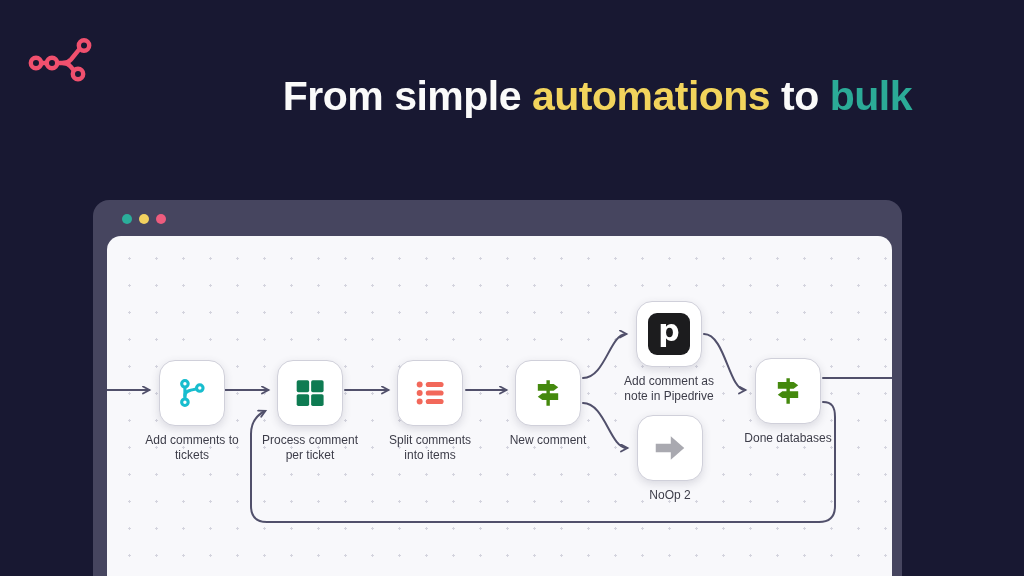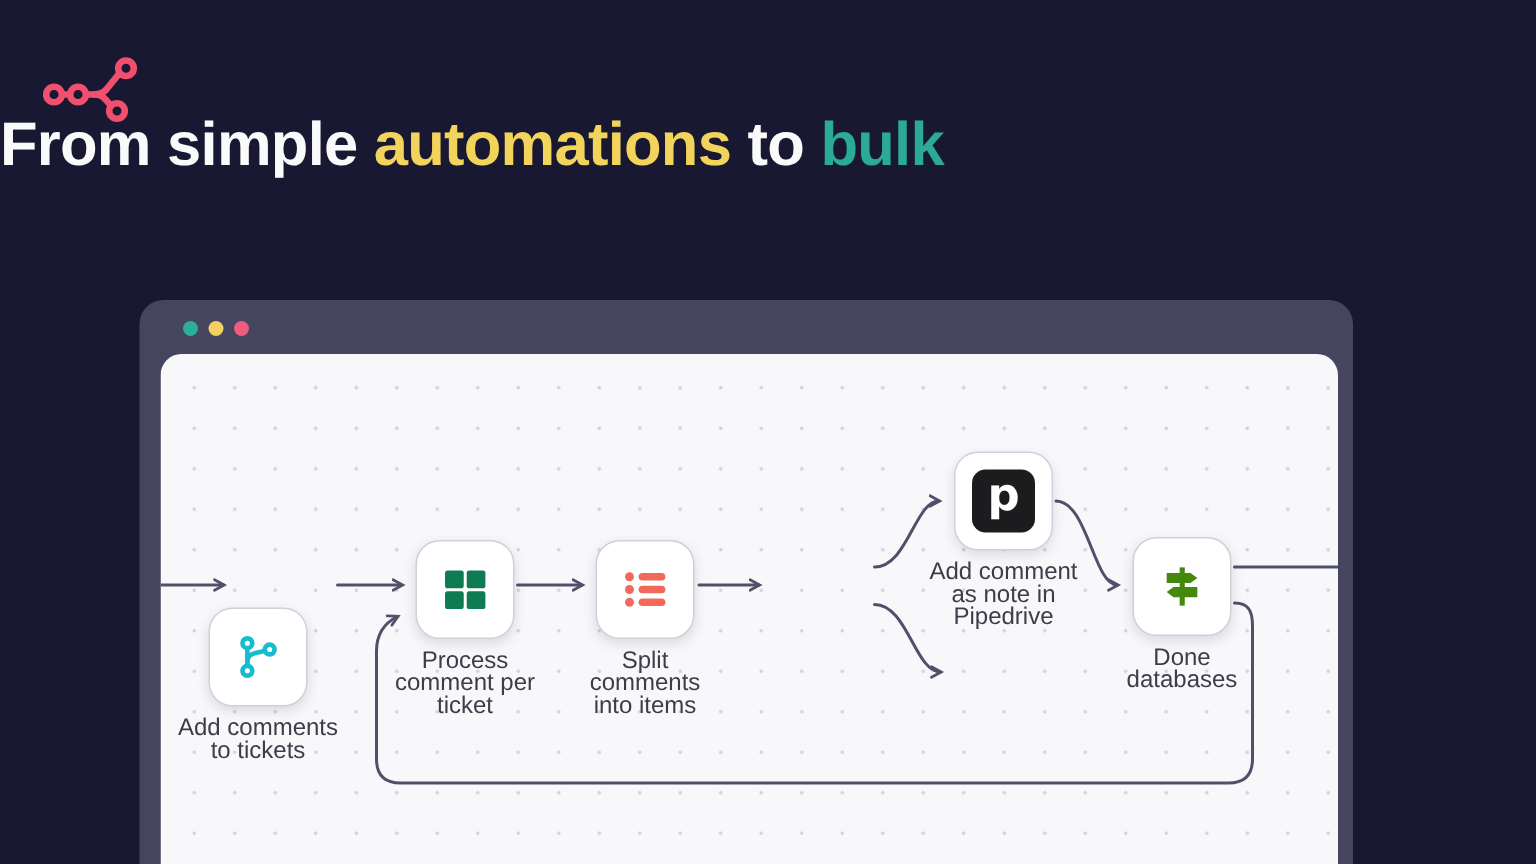--- a/index.html
+++ b/index.html
@@ -6,21 +6,21 @@
   body{
     width:1024px;height:576px;overflow:hidden;position:relative;
     background:#181832;
     font-family:"Liberation Sans", sans-serif;
   }
   
   .logo{position:absolute;left:28px;top:36px;width:72px;height:48px;}
   
   .headline{
     position:absolute;left:0;top:70px;width:912px;
-    text-align:left;font-weight:bold;font-size:41px;line-height:52px;
+    text-align:right;font-weight:bold;font-size:41px;line-height:52px;
     letter-spacing:-0.5px;color:#fafafa;
   }
   .seg{display:inline;}
   .seg-white{color:#fafafa;}
   .seg-yellow{color:#f2d45c;}
   .seg-teal{color:#2bab97;}
   
   .window{
     position:absolute;left:93px;top:200px;width:809px;height:376px;
     background:#46455f;border-radius:16px 16px 0 0;
@@ -44,23 +44,23 @@
   .node{
     position:absolute;width:66px;height:66px;background:#ffffff;
     border:1.5px solid #d0d0da;border-radius:16px;
     box-shadow:0 3px 8px rgba(60,60,90,0.16);
     display:flex;align-items:center;justify-content:center;
     box-sizing:border-box;
   }
   .node-label{
     position:absolute;top:72px;left:50%;transform:translateX(-50%);
     width:116px;text-align:center;
-    font-size:16px;font-weight:500;line-height:15px;color:#3d3d49;
-  }
-  .n1{left:32px;top:124px;margin-top:45px;}
+    font-size:12px;font-weight:500;line-height:15px;color:#3d3d49;
+  }
+  .n1{left:52px;top:124px;}
   .n2{left:170px;top:124px;}
   .n3{left:290px;top:124px;}
   .n4{left:408px;top:124px;}
   .n5{left:529px;top:65px;}
   .n6{left:530px;top:179px;}
   .n7{left:648px;top:122px;}
   .pd-badge{
     width:42px;height:42px;background:#1c1c1e;border-radius:9px;
     display:flex;align-items:center;justify-content:center;
     color:#ffffff;font-weight:bold;font-size:30px;line-height:1;
@@ -154,31 +154,47 @@
           <circle cx="4.7" cy="12" r="2.1"></circle>
             <rect x="9" y="10.2" width="12.6" height="3.6" rx="1.8"></rect>
           <circle cx="4.7" cy="18" r="2.1"></circle>
             <rect x="9" y="16.2" width="12.6" height="3.6" rx="1.8"></rect>
         </g>
       </svg>
       <div class="node-label" style="width:90px;text-align:center;">Split comments into items</div>
 
     </div>
 
-
-    <div class="node n5">
-      <div class="pd-badge">p</div>
-      <div class="node-label">Add comment as note in Pipedrive</div>
-    </div>
-
-
-    <div class="node n7">
+    <div class="node n4">
       <svg width="34" height="34" viewBox="0 0 24 24">
         <g fill="#44890d">
           <rect x="10.9" y="3" width="2.4" height="18"></rect>
           <polygon points="4.8,5.6 16,5.6 19.2,8 16,10.4 4.8,10.4"></polygon>
           <polygon points="19.2,12.2 8,12.2 4.8,14.6 8,17 19.2,17"></polygon>
         </g>
       </svg>
+      <div class="node-label">New comment</div>
+    </div>
+
+    <div class="node n5">
+      <div class="pd-badge">p</div>
+      <div class="node-label">Add comment as note in Pipedrive</div>
+    </div>
+
+    <div class="node n6">
+      <svg width="38" height="38" viewBox="0 0 24 24">
+        <polygon points="3,9.3 12.5,9.3 12.5,4.6 21,12 12.5,19.4 12.5,14.7 3,14.7" fill="#a9a9b0"></polygon>
+      </svg>
+      <div class="node-label">NoOp 2</div>
+    </div>
+
+    <div class="node n7">
+      <svg width="34" height="34" viewBox="0 0 24 24">
+        <g fill="#44890d">
+          <rect x="10.9" y="3" width="2.4" height="18"></rect>
+          <polygon points="4.8,5.6 16,5.6 19.2,8 16,10.4 4.8,10.4"></polygon>
+          <polygon points="19.2,12.2 8,12.2 4.8,14.6 8,17 19.2,17"></polygon>
+        </g>
+      </svg>
       <div class="node-label">Done databases</div>
     </div>
   </div>
 </div>
 
 </body></html>

